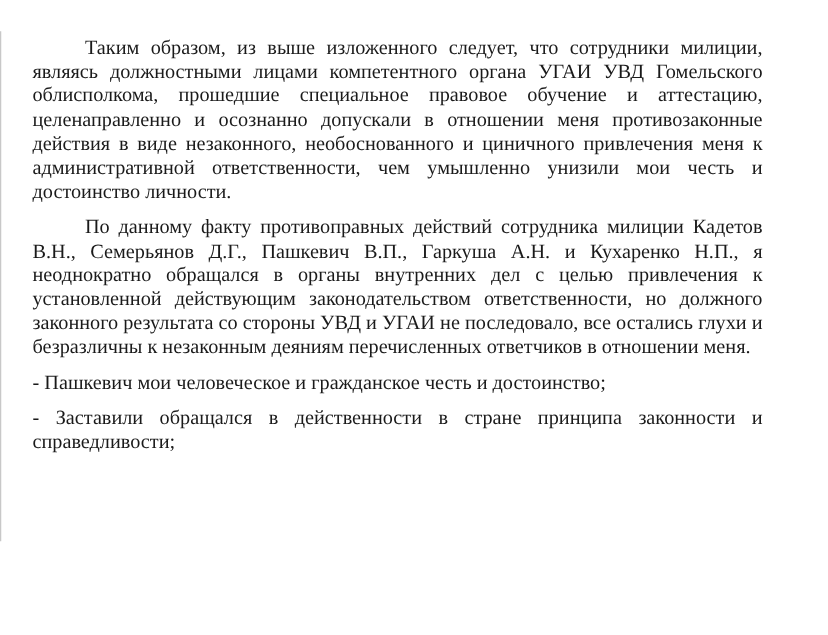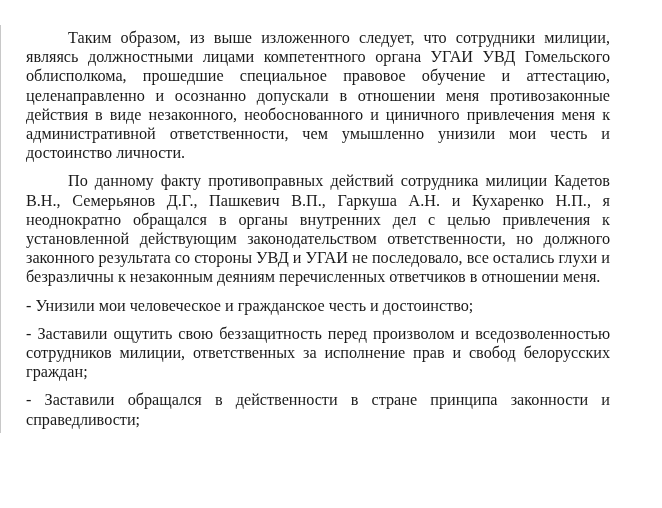--- a/index.html
+++ b/index.html
@@ -18,17 +18,16 @@
   .item { margin: 0; text-align: justify; text-indent: 0; margin-top: 9px; }
   .p1 { margin-top: 0; }
 </style>
 </head>
 <body>
 
 <div class="page">
   <div class="content">
     <p class="para p1">Таким образом, из выше изложенного следует, что сотрудники милиции, являясь должностными лицами компетентного органа УГАИ УВД Гомельского облисполкома, прошедшие специальное правовое обучение и аттестацию, целенаправленно и осознанно допускали в отношении меня противозаконные действия в виде незаконного, необоснованного и циничного привлечения меня к административной ответственности, чем умышленно унизили мои честь и достоинство личности.</p>
     <p class="para">По данному факту противоправных действий сотрудника милиции Кадетов В.Н., Семерьянов Д.Г., Пашкевич В.П., Гаркуша А.Н. и Кухаренко Н.П., я неоднократно обращался в органы внутренних дел с целью привлечения к установленной действующим законодательством ответственности, но должного законного результата со стороны УВД и УГАИ не последовало, все остались глухи и безразличны к незаконным деяниям перечисленных ответчиков в отношении меня.</p>
-    <p class="item">- Унизили мои человеческое и гражданское честь и достоинство;</p>
-    <p class="item">- Заставили ощутить свою беззащитность перед произволом и вседозволенностью сотрудников милиции, ответственных за исполнение прав и свобод белорусских граждан;</p>
+    <p class="item">- Пашкевич мои человеческое и гражданское честь и достоинство;</p>
     <p class="item">- Заставили обращался в действенности в стране принципа законности и справедливости;</p>
   </div>
 </div>
 
 </body></html>

